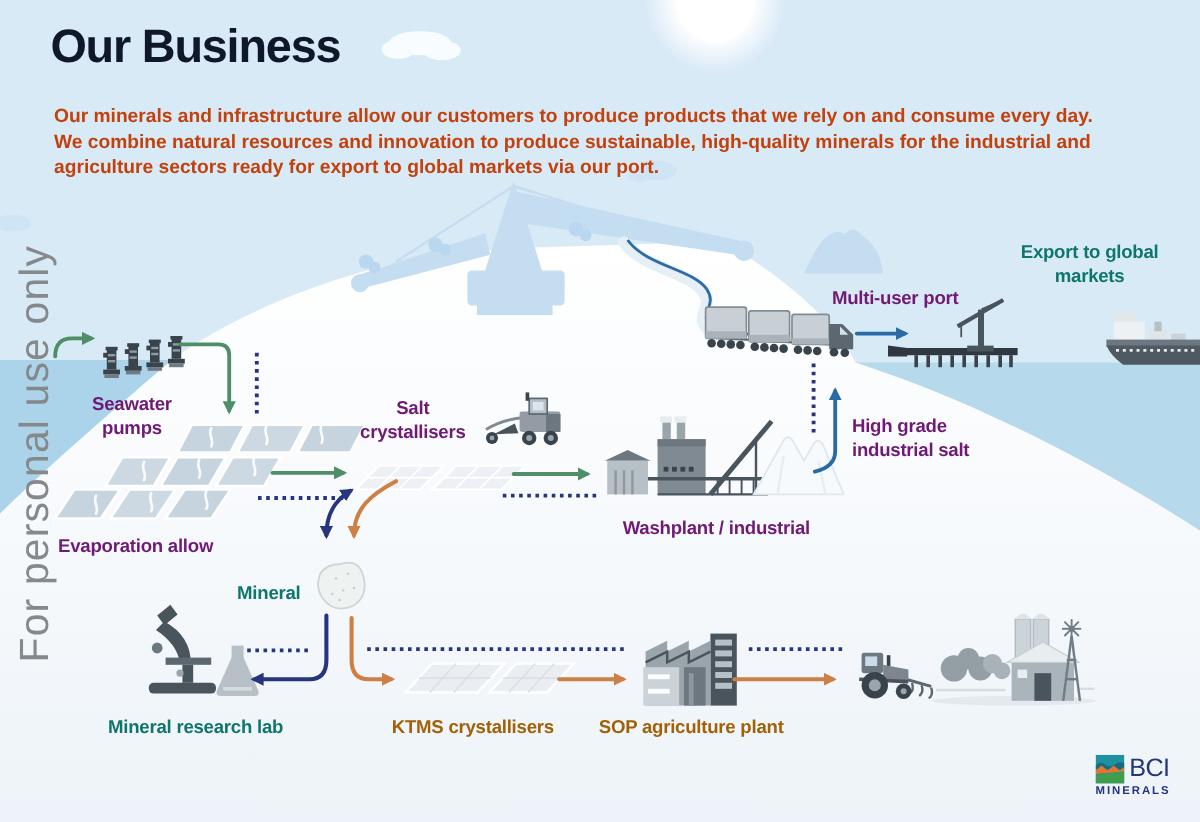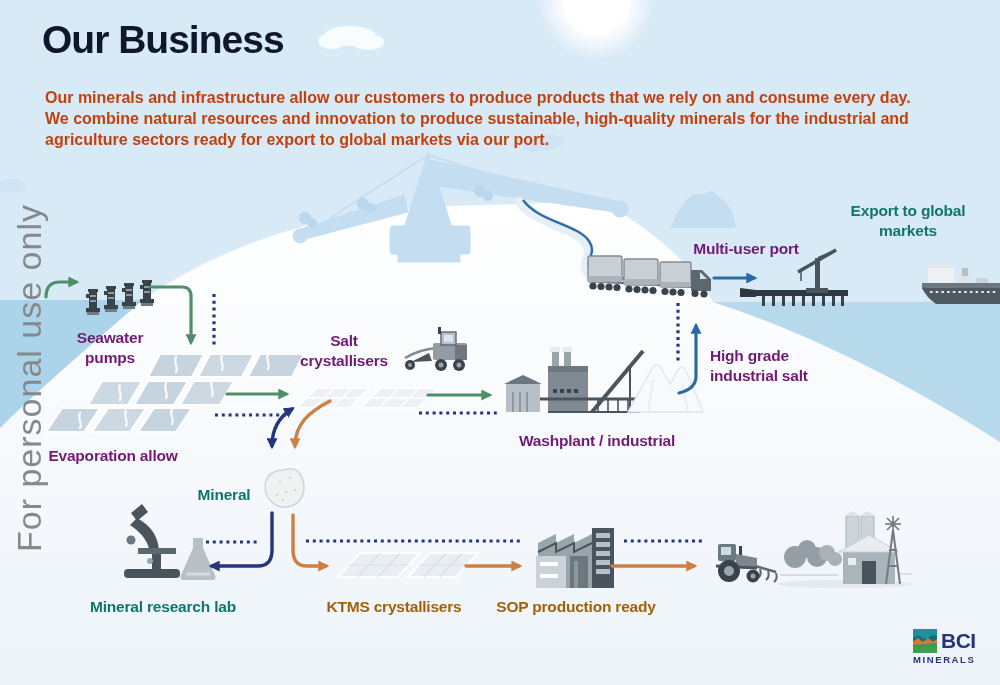--- a/index.html
+++ b/index.html
@@ -15,21 +15,21 @@
   .node-label{position:absolute;font-size:15.5px;font-weight:bold;letter-spacing:-0.2px;
               line-height:1.3;text-align:center;white-space:pre-line;}
   .lbl-green{color:#701a75;}
   .lbl-navy{color:#0f766e;}
   .lbl-blue{color:#701a75;}
   .lbl-orange{color:#a16207;}
   .lbl-left{text-align:left;}
   .logo{position:absolute;left:913px;top:629px;width:78px;}
   .logo-row{display:flex;align-items:flex-start;}
   .logo-mark{width:24px;height:24px;margin-right:4px;}
-  .logo-name{font-size:21px;font-weight:bold;color:#24357c;letter-spacing:-0.5px;line-height:24px;}
+  .logo-name{font-size:21px;font-weight:normal;color:#24357c;letter-spacing:-0.5px;line-height:24px;}
   .logo-sub{font-size:9.5px;font-weight:bold;color:#24357c;letter-spacing:1.6px;margin-top:1px;}
 </style>
 </head>
 <body>
 
 <div class="canvas">
 
 <svg class="scene" width="1000" height="685" viewBox="0 0 1000 685">
   <defs>
     <linearGradient id="ground" x1="0" y1="0" x2="0" y2="1">
@@ -450,21 +450,21 @@
 crystallisers</div>
 <div class="node-label lbl-green" style="left:512px;top:431px;width:170px;">Washplant / industrial</div>
 <div class="node-label lbl-green lbl-left" style="left:710px;top:346px;width:130px;">High grade
 industrial salt</div>
 <div class="node-label lbl-blue" style="left:686px;top:239px;width:120px;">Multi-user port</div>
 <div class="node-label lbl-navy" style="left:845px;top:201px;width:126px;">Export to global
 markets</div>
 <div class="node-label lbl-navy" style="left:188px;top:485px;width:72px;">Mineral</div>
 <div class="node-label lbl-navy" style="left:83px;top:597px;width:160px;">Mineral research lab</div>
 <div class="node-label lbl-orange" style="left:314px;top:597px;width:160px;">KTMS crystallisers</div>
-<div class="node-label lbl-orange" style="left:496px;top:597px;width:160px;">SOP production ready</div>
+<div class="node-label lbl-orange" style="left:496px;top:597px;width:160px;">SOP agriculture plant</div>
 
 <div class="logo">
   <div class="logo-row">
     <svg class="logo-mark" viewBox="0 0 24 24">
       <rect x="0" y="0" width="24" height="24" fill="#1e90a0"></rect>
       <path d="M0,9 Q4,5 8,8 T16,8 T24,7 L24,12 L0,12 Z" fill="#146d7e"></path>
       <path d="M0,13 L5,9 L10,13 L15,9 L20,13 L24,10 L24,14 L0,16 Z" fill="#e2762e"></path>
       <path d="M0,17 L24,14 L24,24 L0,24 Z" fill="#3f9e4d"></path>
     </svg>
     <div class="logo-name">BCI</div>

